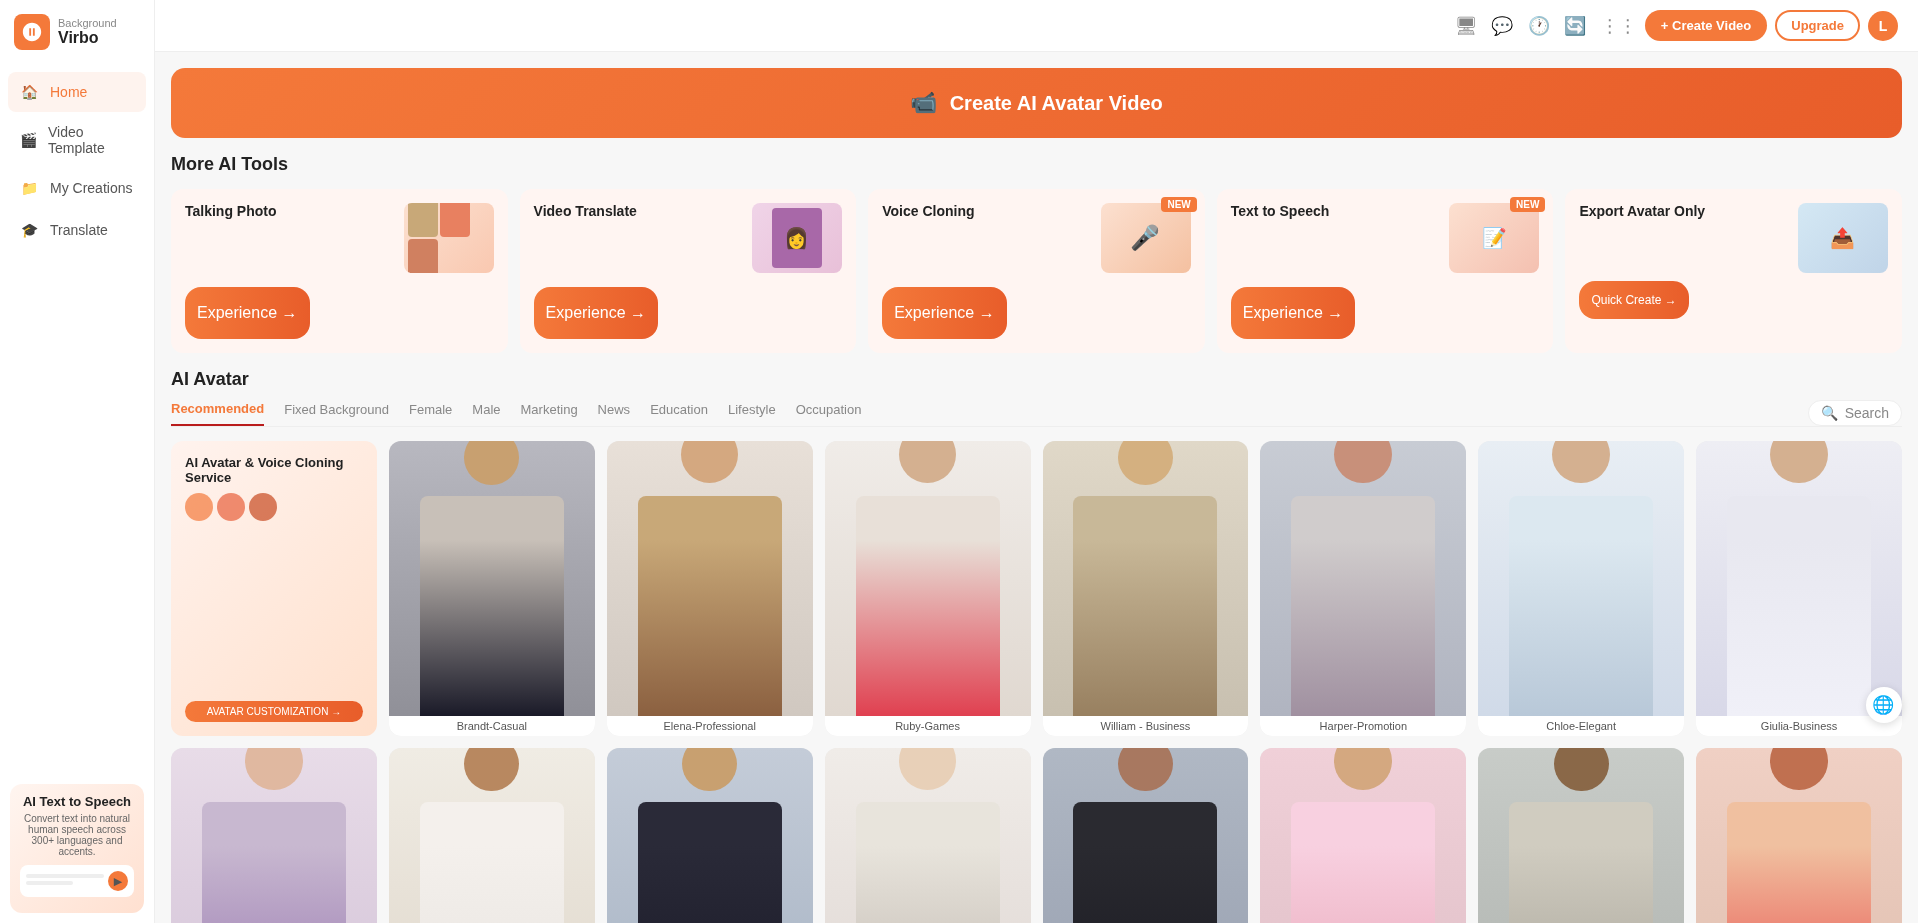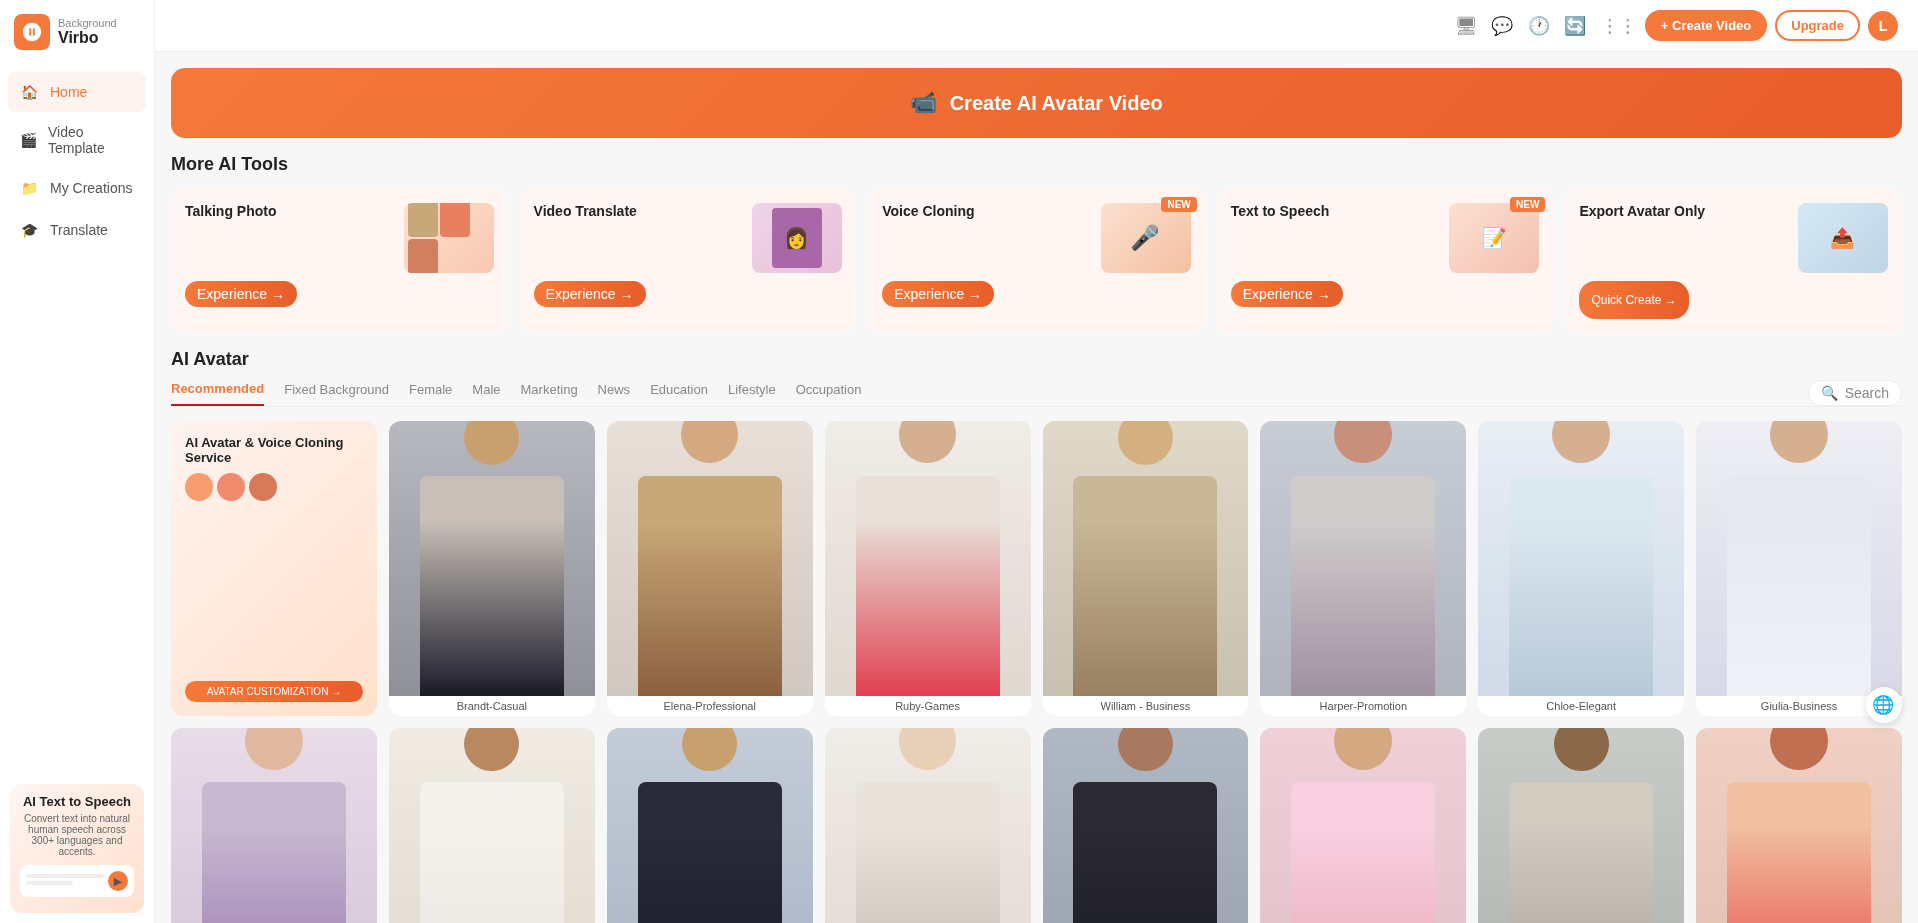--- a/index.html
+++ b/index.html
@@ -49,21 +49,21 @@
 
     
     .section { padding: 0 16px 16px 16px; }
     .section-title { font-size: 18px; font-weight: 700; color: #222; margin-bottom: 14px; }
 
     .ai-tools-grid { display: flex; gap: 12px; overflow-x: auto; }
     .tool-card { background: #fff5f2; border-radius: 12px; padding: 14px; min-width: 250px; flex: 1; display: flex; flex-direction: column; gap: 8px; position: relative; overflow: hidden; }
     .tool-card-top { display: flex; align-items: flex-start; justify-content: space-between; }
     .tool-name { font-size: 14px; font-weight: 600; color: #222; }
     .tool-img { width: 90px; height: 70px; background: #fce0d4; border-radius: 8px; display: flex; align-items: center; justify-content: center; overflow: hidden; }
-    .exp-btn { background: linear-gradient(90deg, #f4793a, #e85d2a); color: #fff; border: none; border-radius: 16px; padding: 5px 12px; font-size: 14px; cursor: pointer; display: flex; align-items: center; gap: 4px; width: fit-content; }
+    .exp-btn { background: linear-gradient(90deg, #f4793a, #e85d2a); color: #fff; border: none; border-radius: 16px; padding: 17px 12px; font-size: 16px; cursor: pointer; display: flex; align-items: center; gap: 4px; width: fit-content; margin-top: 6px; }
     .quick-btn { background: linear-gradient(90deg, #f4793a, #e85d2a); color: #fff; border: none; border-radius: 16px; padding: 12px 12px; font-size: 12px; cursor: pointer; display: flex; align-items: center; gap: 4px; width: fit-content; }
     .new-badge { background: #f4793a; color: #fff; font-size: 10px; font-weight: 700; padding: 2px 6px; border-radius: 4px; }
 
     
     .avatar-section { padding: 0 16px; }
     .avatar-section-title { font-size: 18px; font-weight: 700; color: #222; margin-bottom: 10px; }
 
     
     .filter-tabs { display: flex; align-items: center; gap: 20px; margin-bottom: 14px; border-bottom: 1px solid #eee; padding-bottom: 0; position: relative; }
     .filter-tab { font-size: 13px; color: #888; cursor: pointer; padding-bottom: 8px; white-space: nowrap; }

